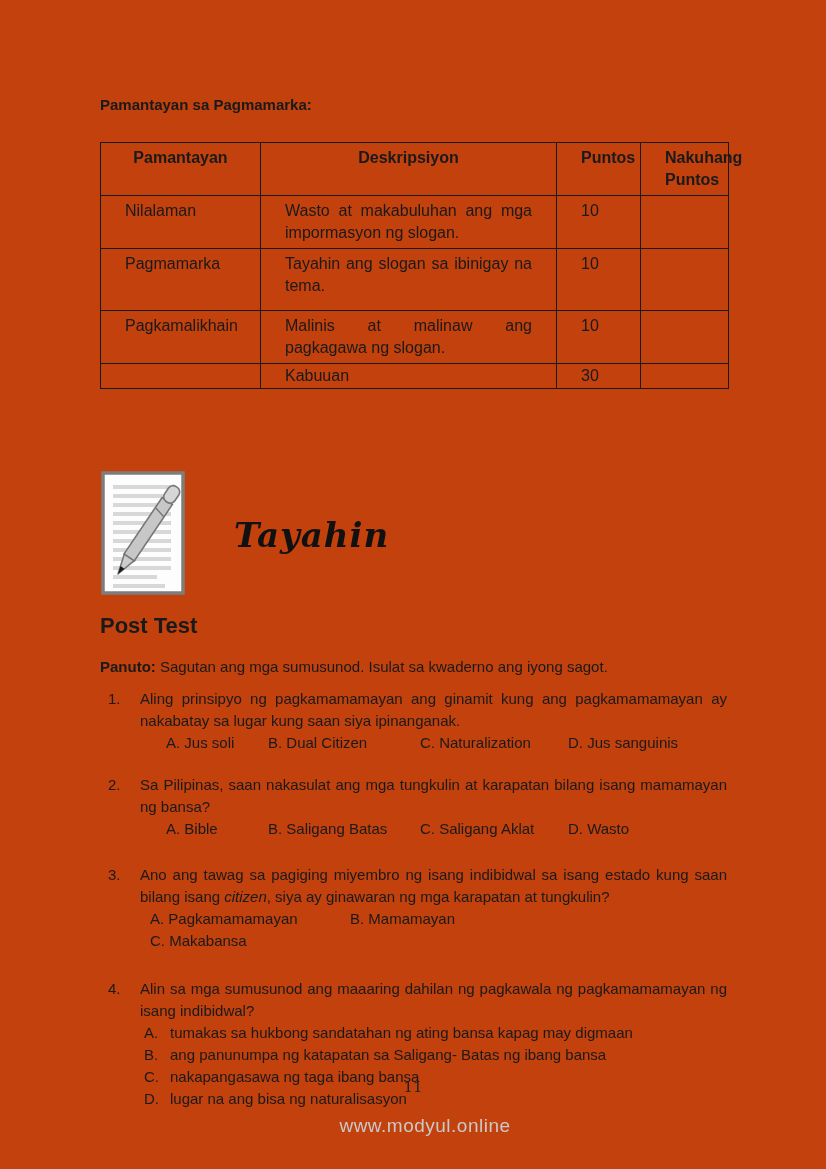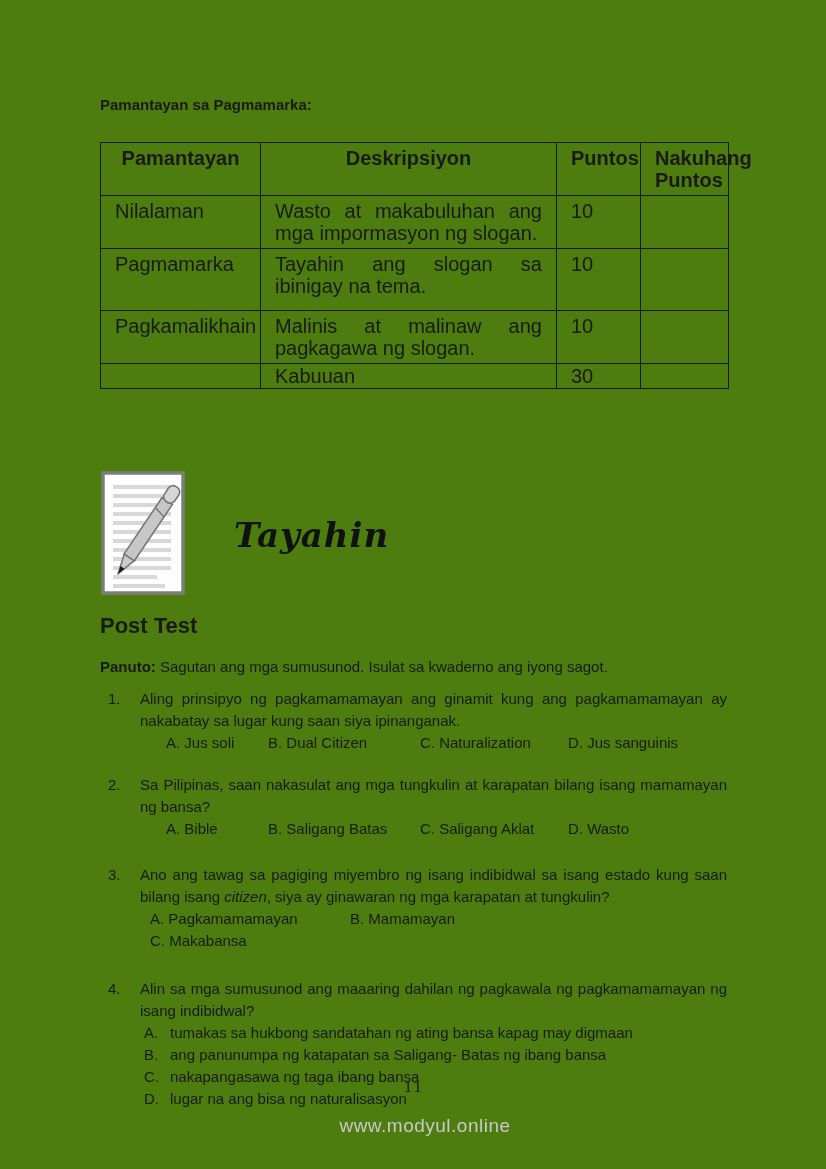--- a/index.html
+++ b/index.html
@@ -1,21 +1,21 @@
 <!DOCTYPE html>
 <html><head>
 <meta charset="utf-8">
 <style>
   * { box-sizing: border-box; }
   html, body { margin: 0; padding: 0; background: #ffffff; }
   .page {
     position: relative;
     width: 826px;
     height: 1169px;
-    background: #4d7c0f;
+    background: #c2410c;
     font-family: "Liberation Sans", sans-serif;
     font-size: 15px;
     line-height: 22px;
     color: #1a1a1a;
     overflow: hidden;
     padding: 96px 99px 0 100px;
   }
 
   
   .heading {
@@ -26,23 +26,23 @@
   }
 
   
   table.rubric {
     border-collapse: collapse;
     table-layout: fixed;
     width: 628px;
   }
   table.rubric th, table.rubric td {
     border: 1.5px solid #1a1a1a;
-    padding: 4px 14px;
+    padding: 4px 24px;
     vertical-align: top;
-    font-size: 20px;
+    font-size: 16px;
     line-height: 22px;
   }
   table.rubric th {
     font-weight: bold;
     text-align: center;
     height: 45px;
   }
   td.desc { text-align: justify; }
   td.pts  { }
   tr.r0 { height: 42px; }

